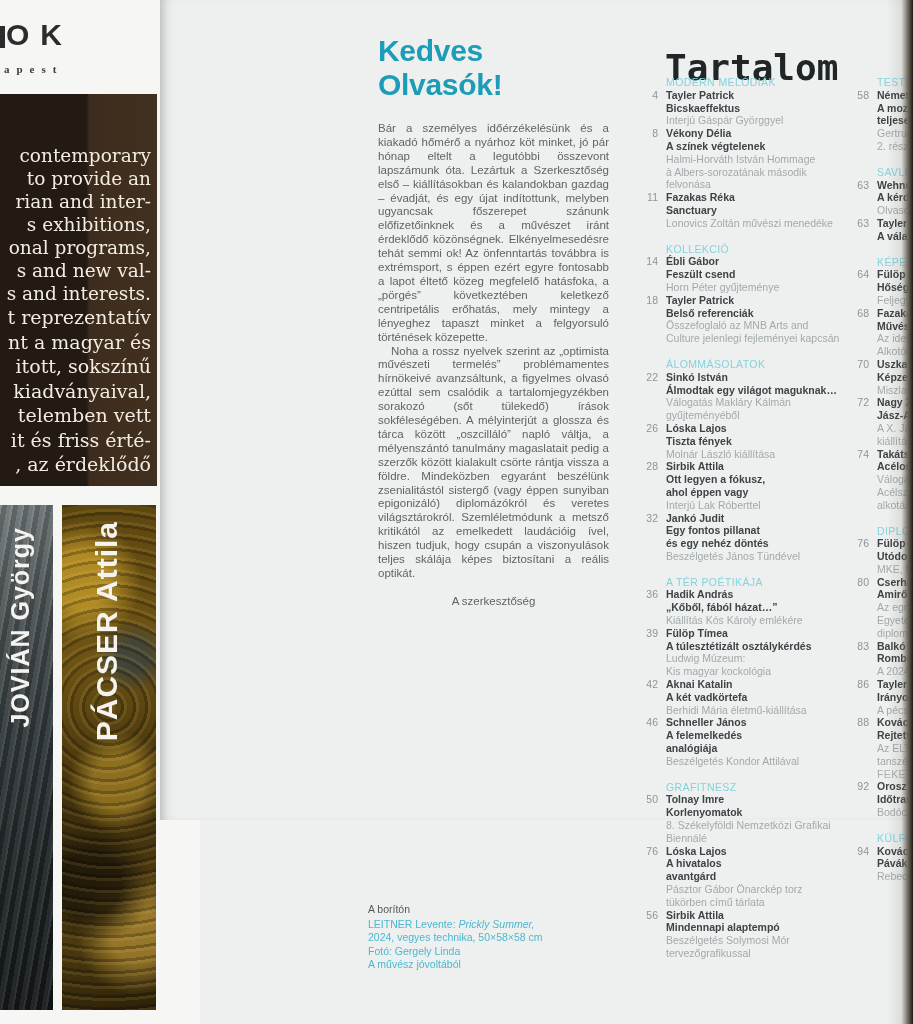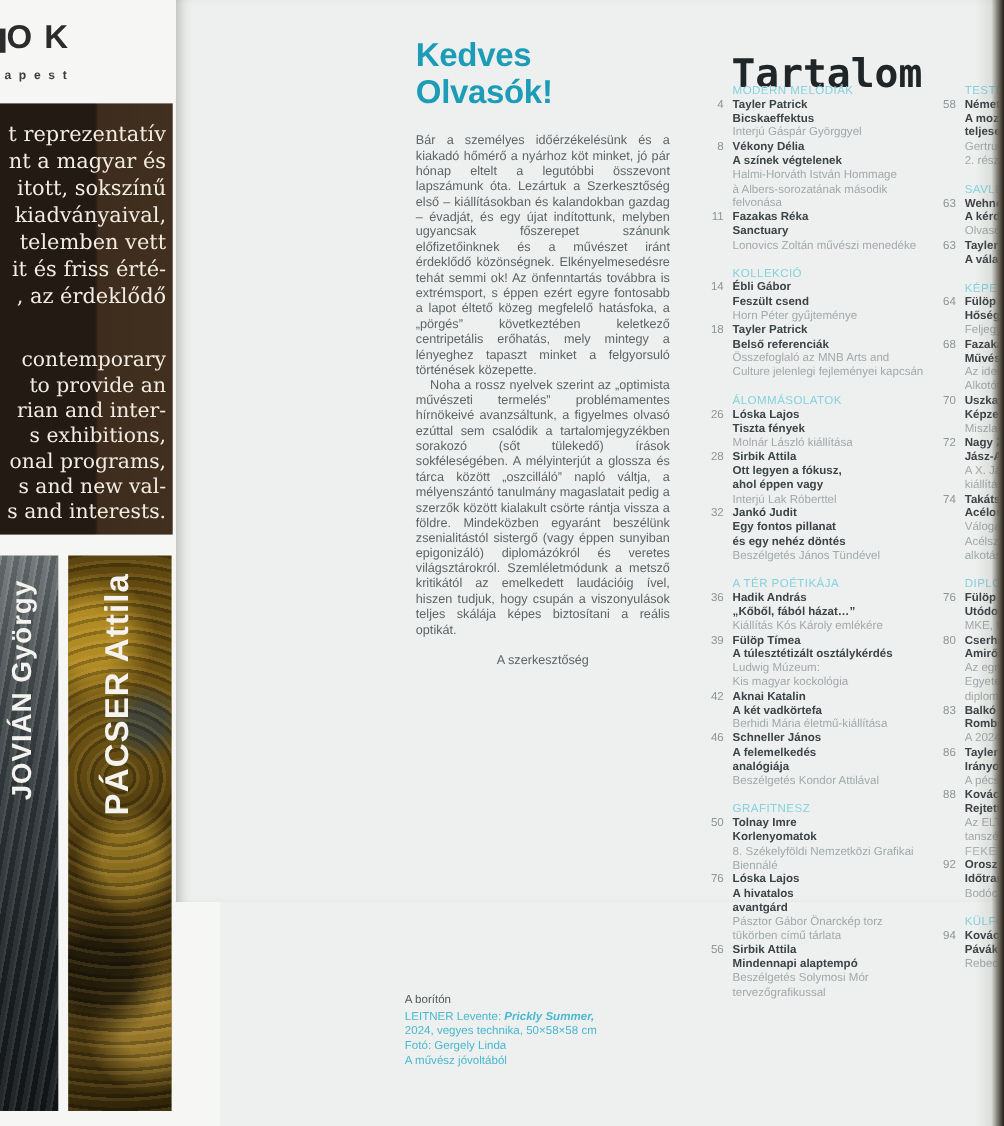--- a/index.html
+++ b/index.html
@@ -3,21 +3,21 @@
 <meta charset="utf-8">
 <style>
   html,body{margin:0;padding:0;}
   body{font-family:"Liberation Sans",sans-serif;background:#cfd1d0;}
   #page{position:relative;width:913px;height:1024px;background:#edf0ee;overflow:hidden;}
 
   
   #prev-page{position:absolute;left:0;top:0;width:160px;height:1024px;background:#f6f6f4;overflow:hidden;padding-left:40px;}
   #prev-brand{position:absolute;left:6px;top:18px;font-size:30px;font-weight:600;letter-spacing:11px;color:#2c2c2c;}
   #prev-brand-stub{position:absolute;left:0;top:26px;width:5px;height:22px;background:#2c2c2c;}
-  #prev-city{position:absolute;left:4px;top:63px;font-size:11px;font-weight:bold;letter-spacing:7px;color:#3c3c3c;}
+  #prev-city{position:absolute;left:4px;top:63px;font-size:11px;font-weight:bold;letter-spacing:7px;color:#3c3c3c;font-family:Liberation Serif, serif;}
   #prev-dark{position:absolute;left:0;top:94px;width:157px;height:392px;
     background:linear-gradient(to right,#241a14 0%,#241a14 55%,#3e2c1e 57%,#41301f 100%);
     overflow:hidden;text-align:right;padding:16px 6px 0 0;box-sizing:border-box;}
   .pl-line{font-family:"DejaVu Serif","Liberation Serif",serif;color:#f2ece2;font-size:19px;line-height:24.5px;white-space:nowrap;}
   #prev-en{margin-top:34px;}
   #prev-en .pl-line{line-height:23px;font-size:18.5px;}
 
   
   #strip-jovian{position:absolute;left:0;top:505px;width:53px;height:505px;overflow:hidden;
     background:linear-gradient(155deg,#787f81 0%,#4e5557 22%,#333a3d 45%,#212628 70%,#141719 100%);}
@@ -48,21 +48,21 @@
   #editorial{position:absolute;left:218px;top:34px;width:231px;}
   #editorial h1{margin:0 0 20px 0;font-size:30px;font-weight:bold;color:#1d9cb7;letter-spacing:-0.3px;}
   .body-para{margin:0;font-size:11.5px;line-height:13.9px;color:#5e6467;text-align:justify;}
   .body-para.indent{text-indent:13px;}
   #signature{margin-top:14px;text-align:center;font-size:11.5px;color:#5e6467;}
 
   
   #cover-caption{position:absolute;left:208px;top:903px;width:260px;font-size:10.5px;line-height:13.5px;}
   #cap-head{color:#53595c;margin-bottom:1px;}
   .cap-line{color:#4bb8d1;}
-  .cap-italic{font-style:italic;font-weight:bold;}
+  .cap-italic{font-style:italic;}
 
   
   #toc-heading{position:absolute;left:505px;top:47px;margin:0;
     font-family:"DejaVu Sans Mono","Liberation Mono",monospace;font-size:36px;font-weight:bold;color:#202527;letter-spacing:0px;}
   .toc-col{position:absolute;top:76px;font-size:10.5px;line-height:12.8px;}
   #toc-col-1{left:472px;width:204px;}
   #toc-col-2{left:683px;width:200px;}
   .toc-section{margin-bottom:13px;padding-left:34px;}
   .toc-section.tight{margin-top:-13px;}
   .sec-header{letter-spacing:0.4px;font-size:10.5px;}
@@ -76,38 +76,38 @@
 </head>
 <body>
 
 <div id="page">
 
   <div id="prev-page">
     <div id="prev-brand-stub"></div>
     <div id="prev-brand">OK</div>
     <div id="prev-city">apest</div>
     <div id="prev-dark">
+      <div id="prev-en">
+          <div class="pl-line">contemporary</div>
+          <div class="pl-line">to provide an</div>
+          <div class="pl-line">rian and inter-</div>
+          <div class="pl-line">s exhibitions,</div>
+          <div class="pl-line">onal programs,</div>
+          <div class="pl-line">s and new val-</div>
+          <div class="pl-line">s and interests.</div>
+        </div>
       <div id="prev-hu">
           <div class="pl-line">t reprezentatív</div>
           <div class="pl-line">nt a magyar és</div>
           <div class="pl-line">itott, sokszínű</div>
           <div class="pl-line">kiadványaival,</div>
           <div class="pl-line">telemben vett</div>
           <div class="pl-line">it és friss érté-</div>
           <div class="pl-line">, az érdeklődő</div>
         </div>
-      <div id="prev-en">
-          <div class="pl-line">contemporary</div>
-          <div class="pl-line">to provide an</div>
-          <div class="pl-line">rian and inter-</div>
-          <div class="pl-line">s exhibitions,</div>
-          <div class="pl-line">onal programs,</div>
-          <div class="pl-line">s and new val-</div>
-          <div class="pl-line">s and interests.</div>
-        </div>
     </div>
     <div id="strip-jovian">
       <div class="vert-name" id="jovian-name">JOVIÁN György</div>
     </div>
     <div id="strip-pacser">
       <div class="vert-name" id="pacser-name">PÁCSER Attila</div>
     </div>
   </div>
 
   <div id="main-page">
@@ -166,20 +166,27 @@
             <span class="num">18</span>
             <div class="author">Tayler Patrick</div>
             <div class="title-line">Belső referenciák</div>
             <div class="sub-line">Összefoglaló az MNB Arts and</div>
             <div class="sub-line">Culture jelenlegi fejleményei kapcsán</div>
           </div>
         </div>
         <div class="toc-section">
           <div class="sec-header teal">ÁLOMMÁSOLATOK</div>
           <div class="entry">
+            <span class="num">22</span>
+            <div class="author">Sinkó István</div>
+            <div class="title-line">Álmodtak egy világot maguknak…</div>
+            <div class="sub-line">Válogatás Makláry Kálmán</div>
+            <div class="sub-line">gyűjteményéből</div>
+          </div>
+          <div class="entry">
             <span class="num">26</span>
             <div class="author">Lóska Lajos</div>
             <div class="title-line">Tiszta fények</div>
             <div class="sub-line">Molnár László kiállítása</div>
           </div>
           <div class="entry">
             <span class="num">28</span>
             <div class="author">Sirbik Attila</div>
             <div class="title-line">Ott legyen a fókusz,</div>
             <div class="title-line">ahol éppen vagy</div>

